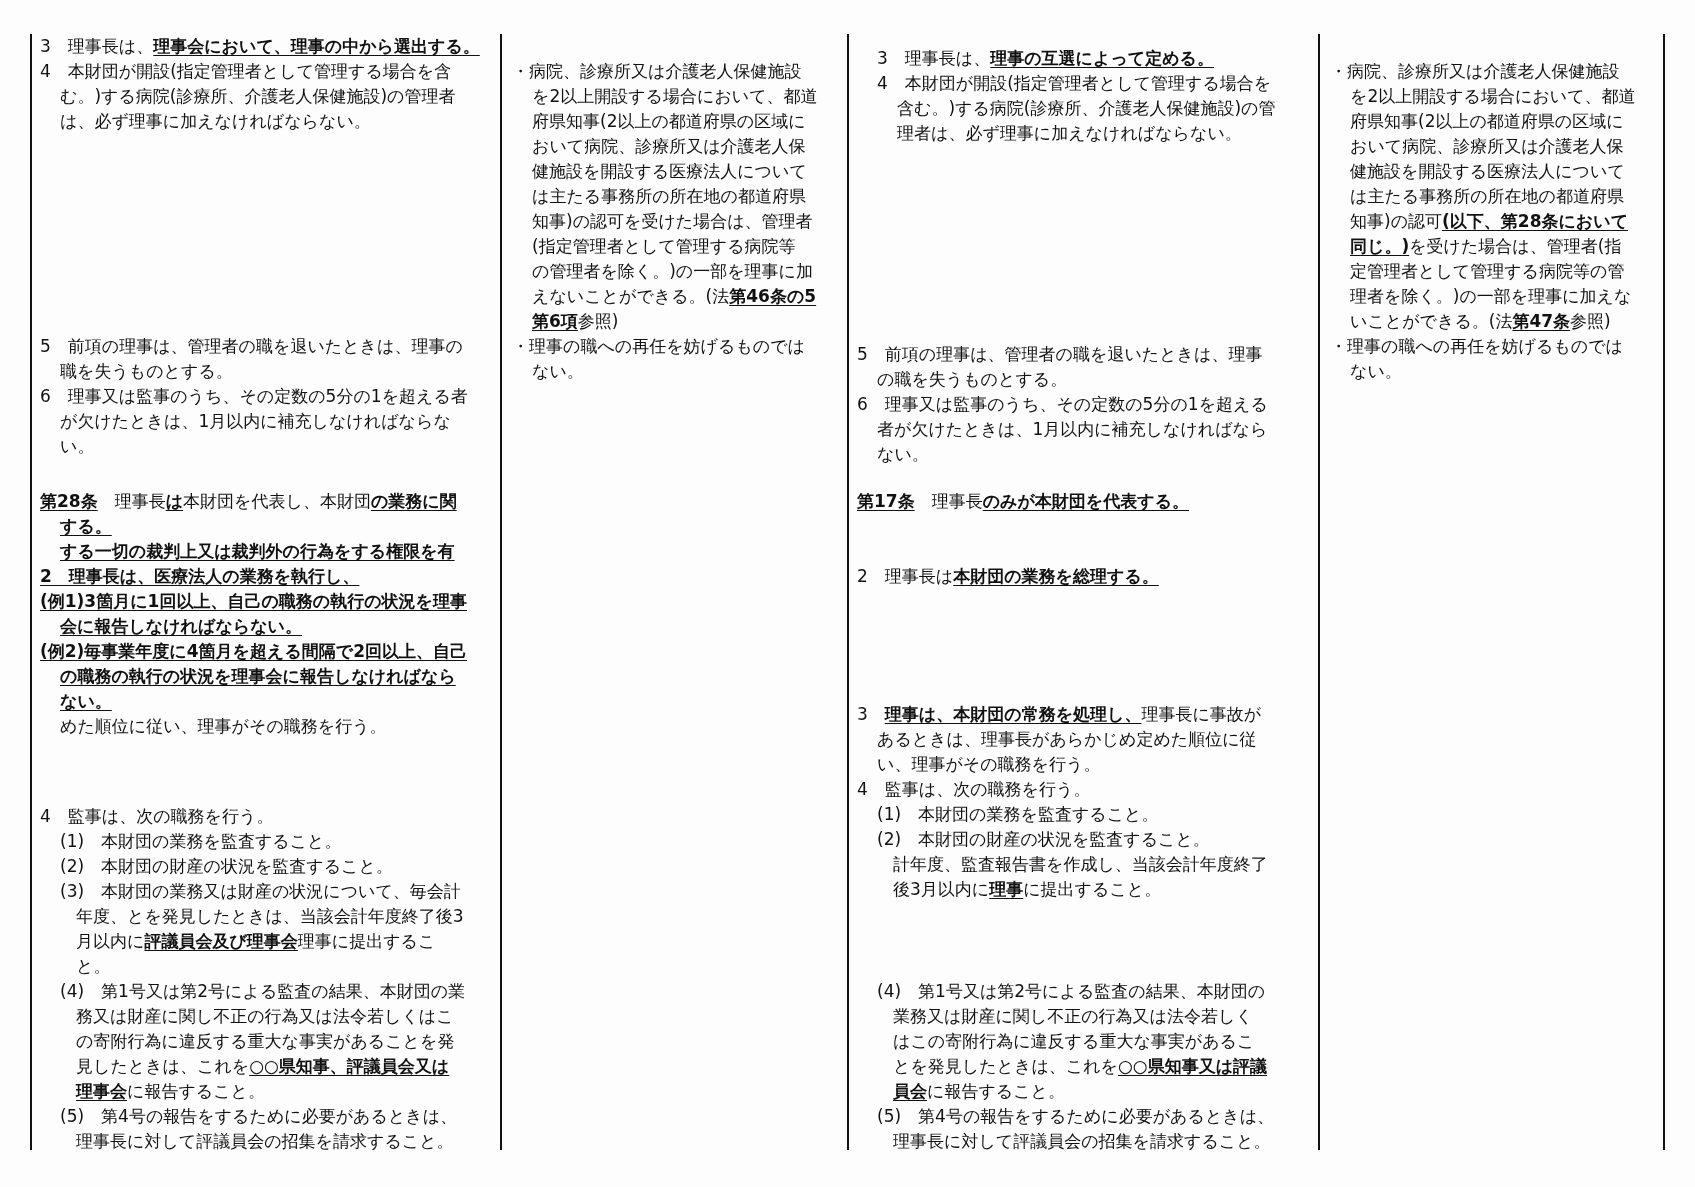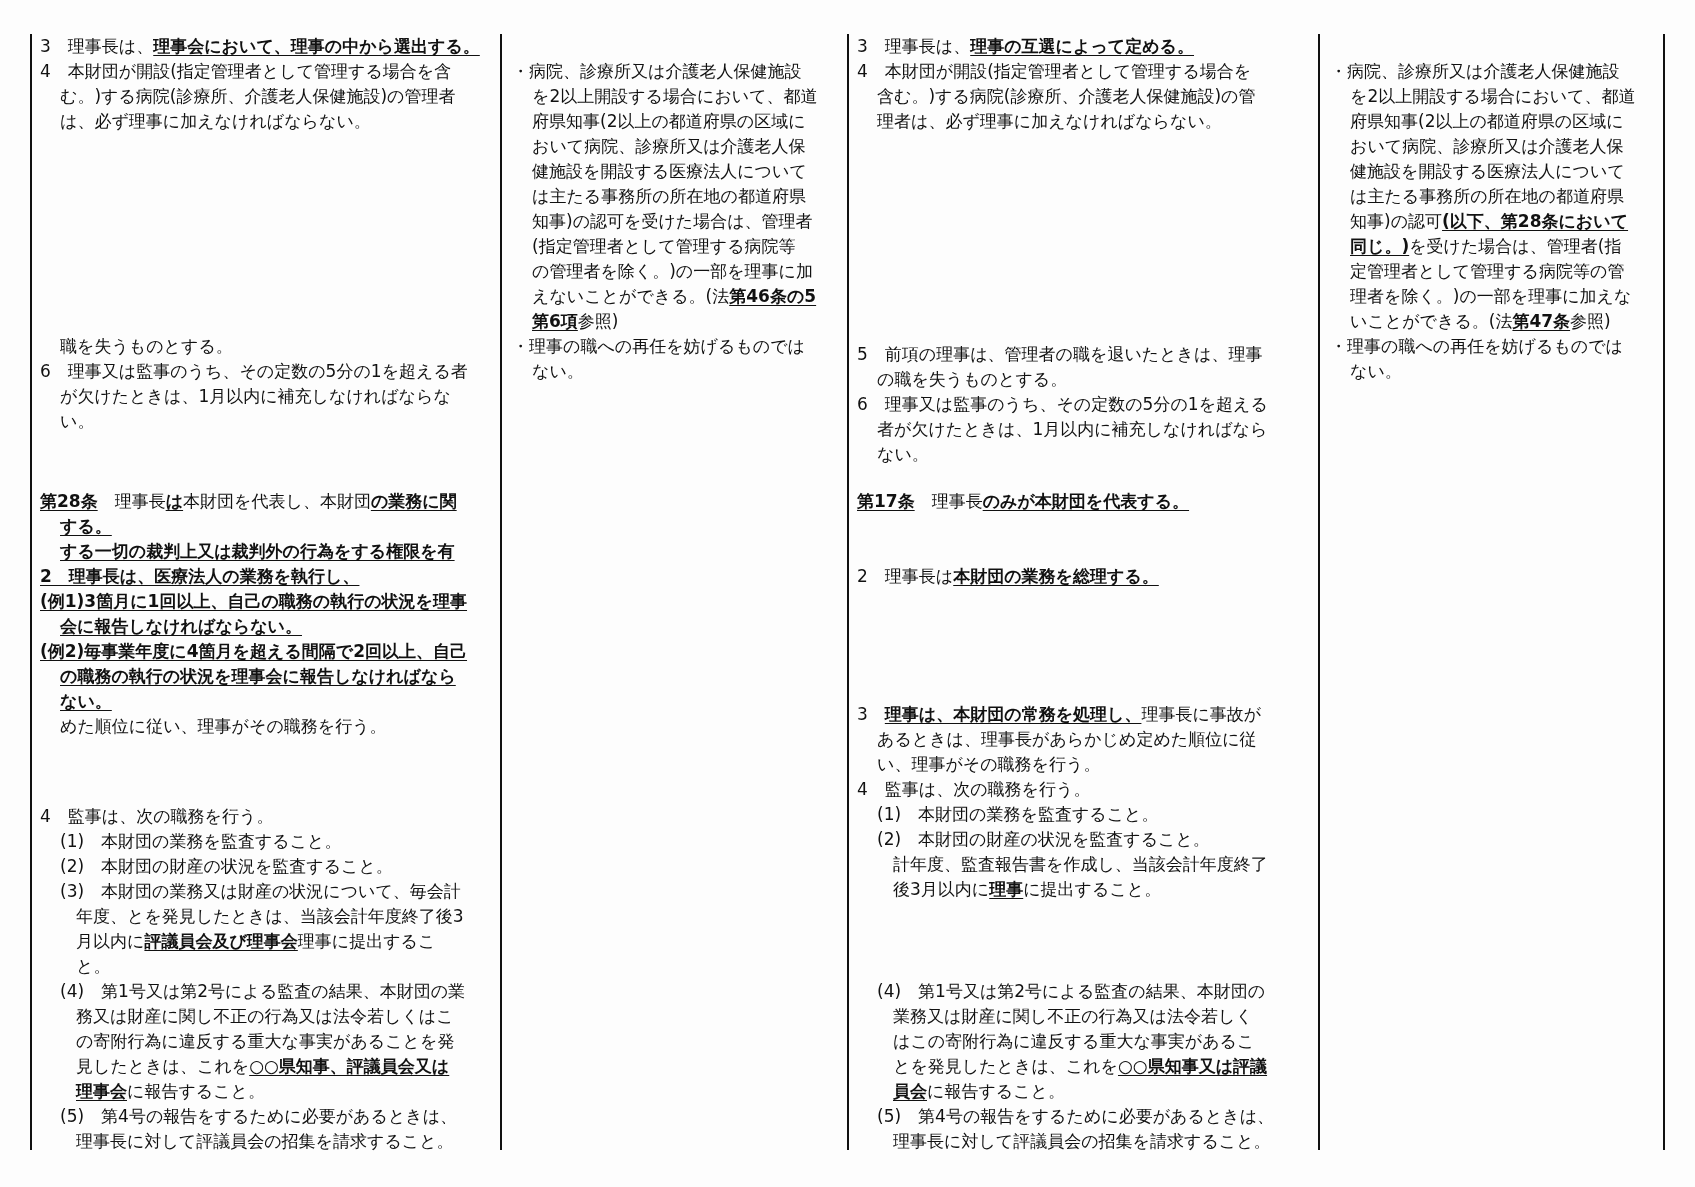--- a/index.html
+++ b/index.html
@@ -23,20 +23,21 @@
 <div class="vline" style="left:1663px;"></div>
 
 <div class="col" style="left:40px; width:455px;">
     <div class="blk" style="top: 0px;">
       <div class="line"><span>3　理事長は、</span><span class="u">理事会において、理事の中から選出する。</span></div>
       <div class="line"><span>4　本財団が開設(指定管理者として管理する場合を含</span></div>
       <div class="line ind"><span>む。)する病院(診療所、介護老人保健施設)の管理者</span></div>
       <div class="line ind"><span>は、必ず理事に加えなければならない。</span></div>
     </div>
     <div class="blk" style="top: 300px;">
+      <div class="line"><span>5　前項の理事は、管理者の職を退いたときは、理事の</span></div>
       <div class="line ind"><span>職を失うものとする。</span></div>
       <div class="line"><span>6　理事又は監事のうち、その定数の5分の1を超える者</span></div>
       <div class="line ind"><span>が欠けたときは、1月以内に補充しなければならな</span></div>
       <div class="line ind"><span>い。</span></div>
     </div>
     <div class="blk" style="top: 455px;">
       <div class="line"><span class="u">第28条</span><span>　理事長</span><span class="u">は</span><span>本財団を代表し、本財団</span><span class="u">の業務に関</span></div>
       <div class="line ind"><span class="u">する。</span></div>
       <div class="line ind"><span class="u">する一切の裁判上又は裁判外の行為をする権限を有</span></div>
       <div class="line"><span class="u">2　理事長は、医療法人の業務を執行し、</span></div>
@@ -77,21 +78,21 @@
       <div class="line ind"><span>の管理者を除く。)の一部を理事に加</span></div>
       <div class="line ind"><span>えないことができる。(法</span><span class="u">第46条の5</span></div>
       <div class="line ind"><span class="u">第6項</span><span>参照)</span></div>
     </div>
     <div class="blk" style="top: 300px;">
       <div class="line"><span>・理事の職への再任を妨げるものでは</span></div>
       <div class="line ind"><span>ない。</span></div>
     </div>
   </div>
 <div class="col" style="left:857px; width:455px;">
-    <div class="blk" style="top: 0px;">
+    <div class="blk" style="top: 12px; margin-left: 20px;">
       <div class="line"><span>3　理事長は、</span><span class="u">理事の互選によって定める。</span></div>
       <div class="line"><span>4　本財団が開設(指定管理者として管理する場合を</span></div>
       <div class="line ind"><span>含む。)する病院(診療所、介護老人保健施設)の管</span></div>
       <div class="line ind"><span>理者は、必ず理事に加えなければならない。</span></div>
     </div>
     <div class="blk" style="top: 308px;">
       <div class="line"><span>5　前項の理事は、管理者の職を退いたときは、理事</span></div>
       <div class="line ind"><span>の職を失うものとする。</span></div>
       <div class="line"><span>6　理事又は監事のうち、その定数の5分の1を超える</span></div>
       <div class="line ind"><span>者が欠けたときは、1月以内に補充しなければなら</span></div>

